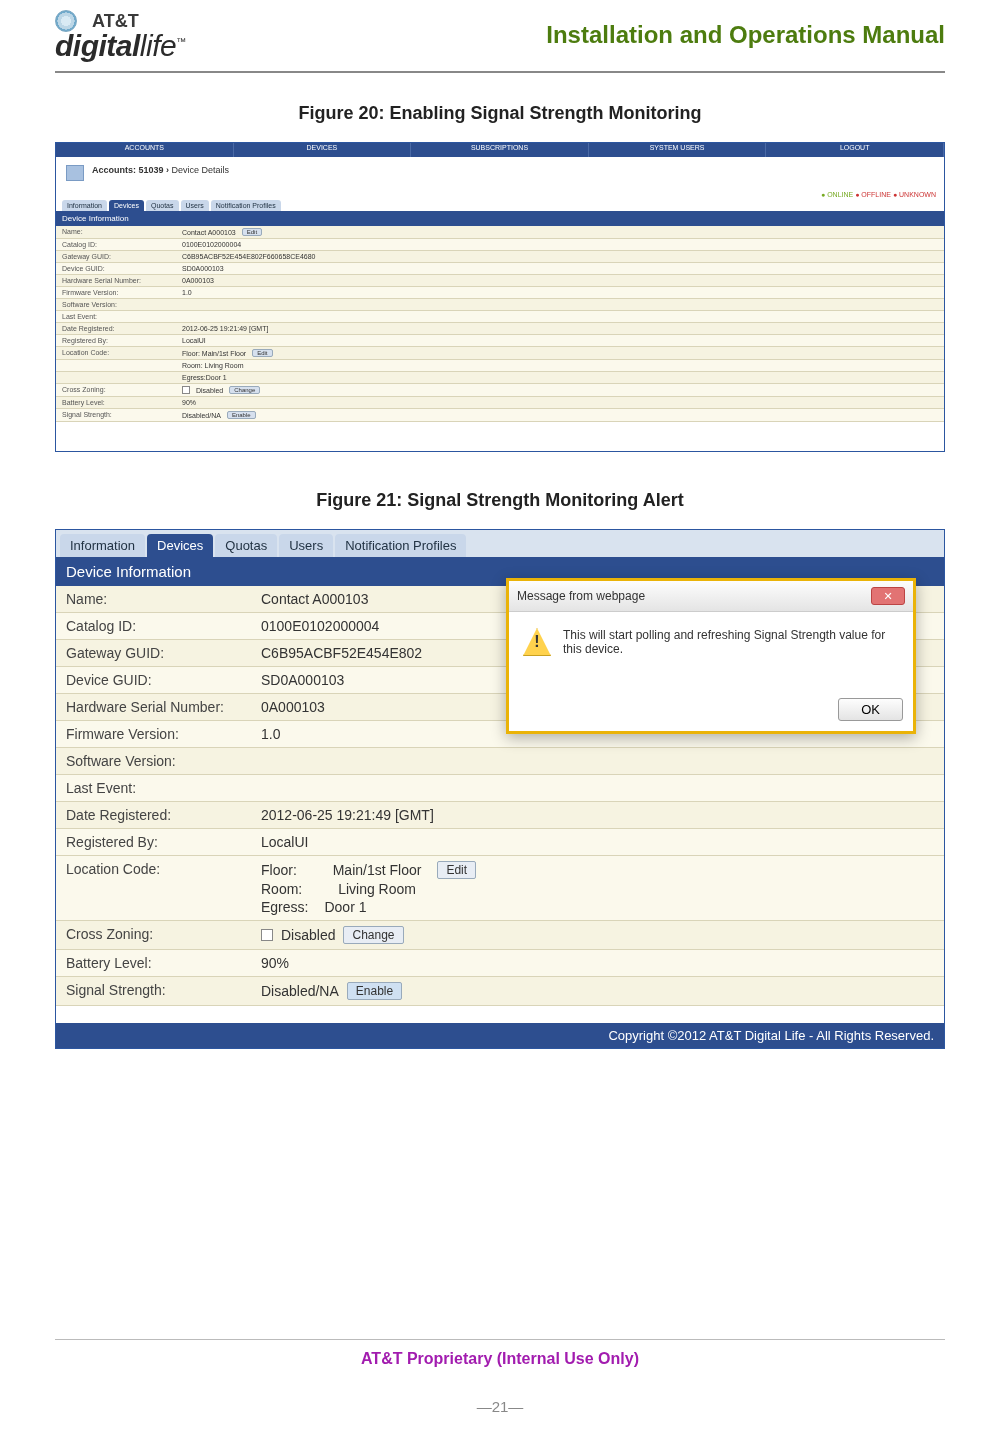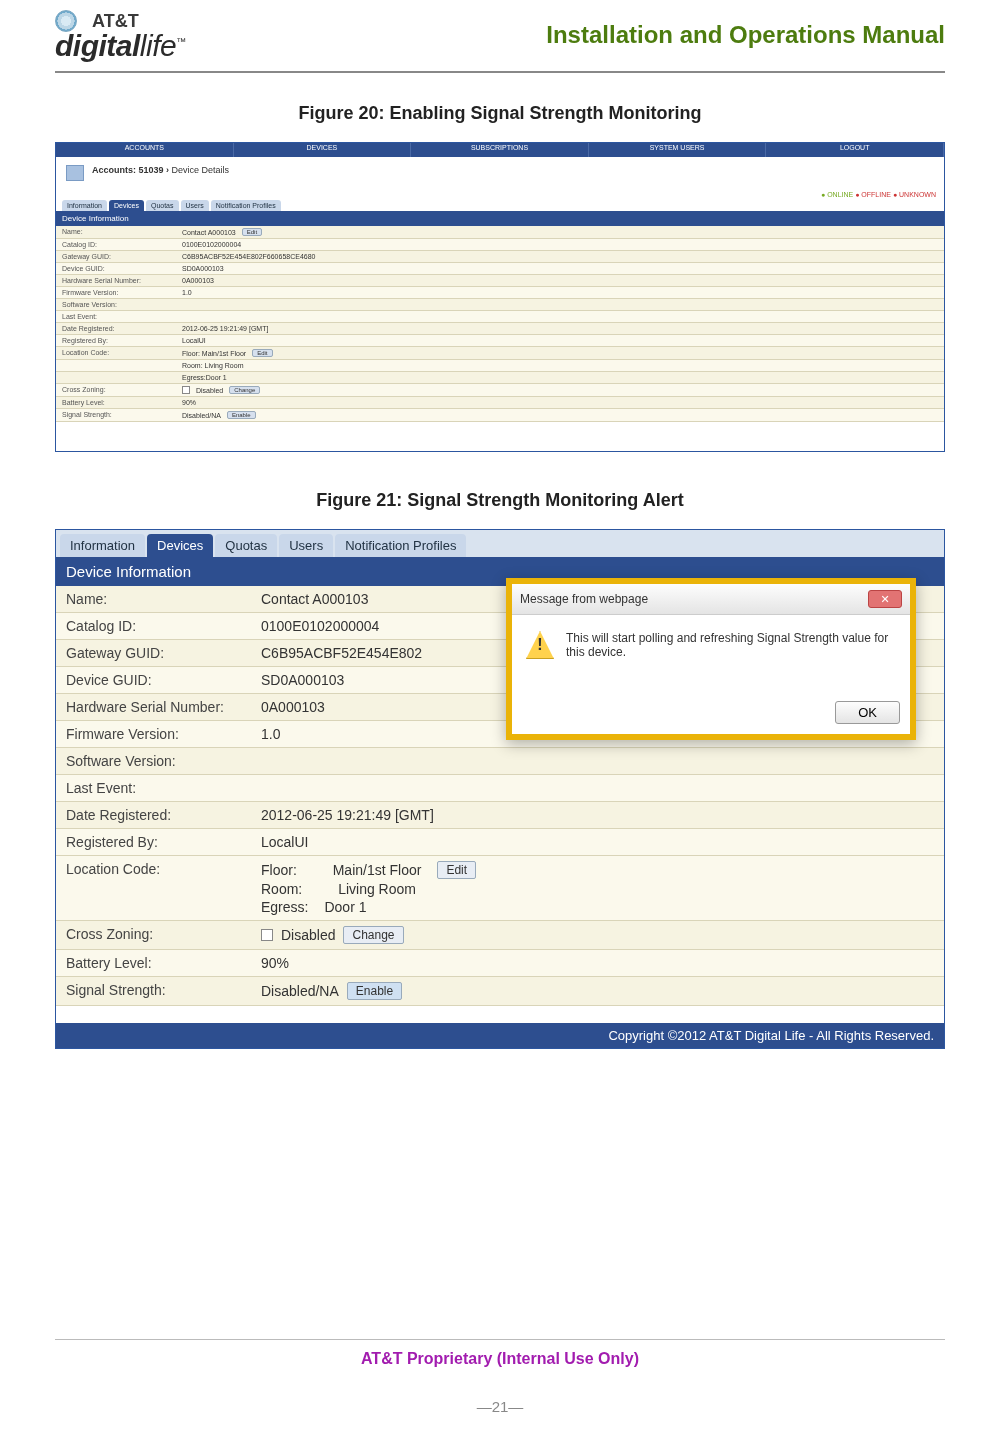--- a/index.html
+++ b/index.html
@@ -47,21 +47,21 @@
   .row21:nth-child(odd){ background:#f6f3e1; }
   .row21:nth-child(even){ background:#fbf9ec; }
   .row21 .lbl { width:195px; padding:5px 10px; color:#444;}
   .row21 .val { flex:1; padding:5px 10px; color:#333; display:flex; gap:8px; align-items:center; flex-wrap:wrap;}
   .row21.multiline .val { flex-direction: column; align-items: flex-start; gap:2px; }
   .row21.multiline .val .line { display:flex; gap:16px; align-items:center;}
   .btn21 { background:#e8edf4; border:1px solid #9ab; font-size:12px; padding:1px 8px; border-radius:2px;}
   .chk { width:12px; height:12px; border:1px solid #888; background:#fff; display:inline-block;}
   .copyright { background:#2d4e8f; color:#fff; font-size:13px; text-align:right; padding:5px 10px; position:absolute; bottom:0; left:0; right:0;}
   
-  .dialog { position:absolute; top:48px; right:28px; width:410px; background:#fff; border:6px solid #eab308; box-shadow:0 4px 14px rgba(0,0,0,.3); font-size:12px; }
+  .dialog { position:absolute; top:48px; right:28px; width:410px; background:#fff; border:3px solid #eab308; box-shadow:0 4px 14px rgba(0,0,0,.3); font-size:12px; }
   .dialog .titlebar { background:linear-gradient(#fdfdfd,#e4e4e4); padding:6px 8px; display:flex; justify-content:space-between; align-items:center; border-bottom:1px solid #ccc;}
   .dialog .close { background:#e27373; color:#fff; width:34px; height:18px; border:1px solid #b44; border-radius:3px; text-align:center; font-size:11px; line-height:16px;}
   .dialog .body { display:flex; gap:12px; padding:16px 14px 10px; min-height:80px;}
   .dialog .warn { width:28px; height:28px; background:#ffd24d; border:1px solid #c9a020; position:relative; clip-path: polygon(50% 0, 100% 100%, 0 100%);}
   .dialog .warn::after { content:"!"; position:absolute; left:0; right:0; top:4px; text-align:center; font-weight:700; color:#333; font-size:16px;}
   .dialog .msg { flex:1; color:#333; }
   .dialog .btns { text-align:right; padding:6px 10px 10px;}
   .dialog .ok { background:linear-gradient(#fdfdfd,#e4e4e4); border:1px solid #999; padding:3px 22px; border-radius:3px; font-size:13px;}
   
   .footer { position:absolute; bottom:28px; left:55px; right:55px; }

